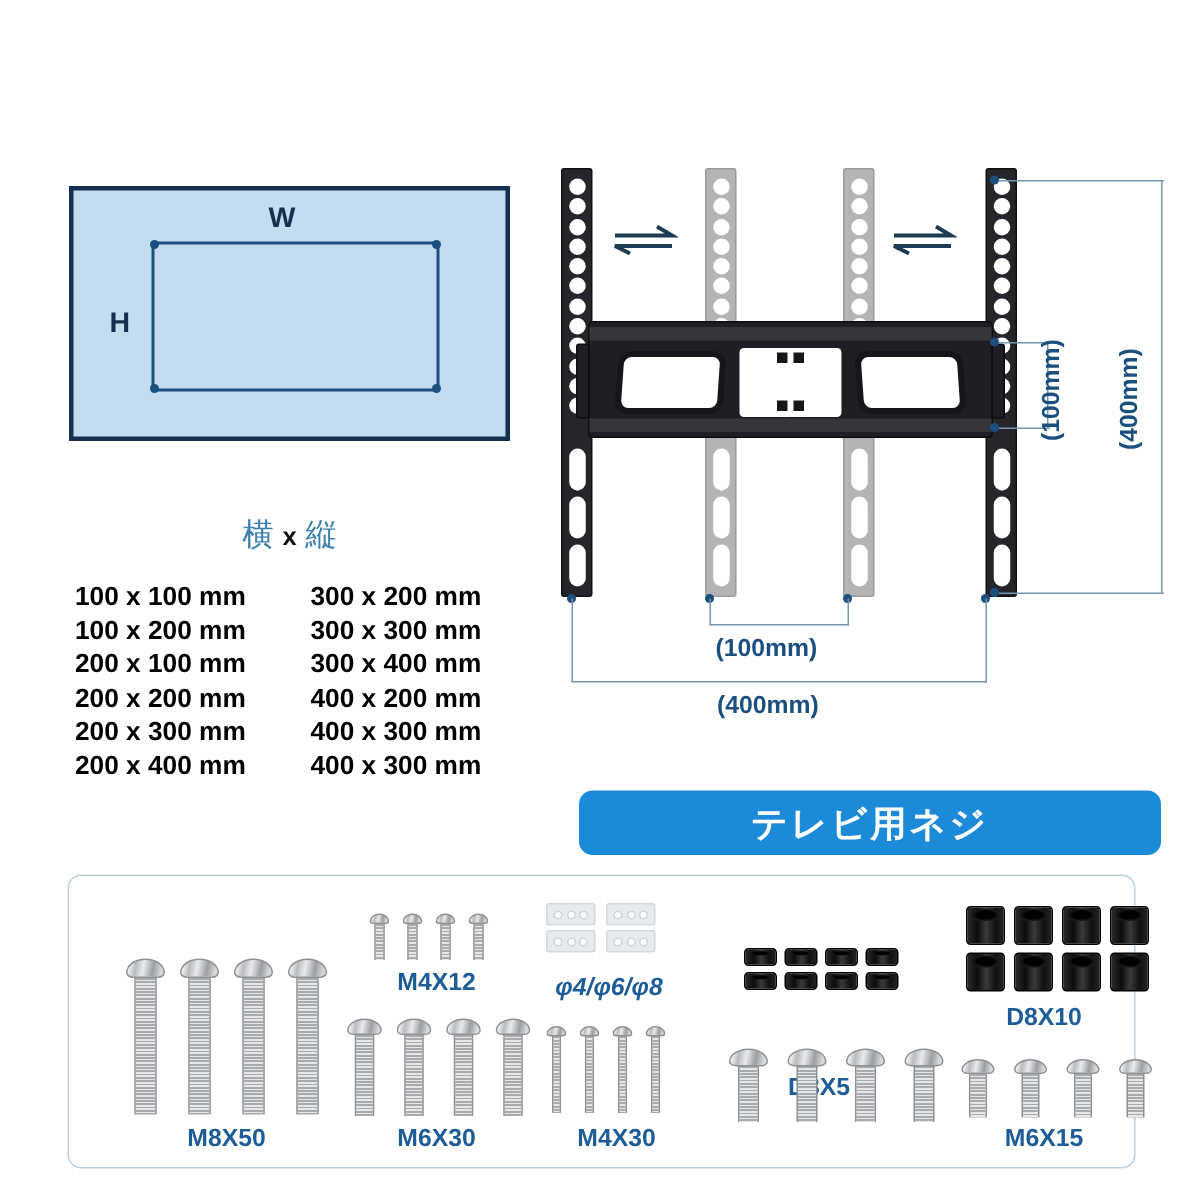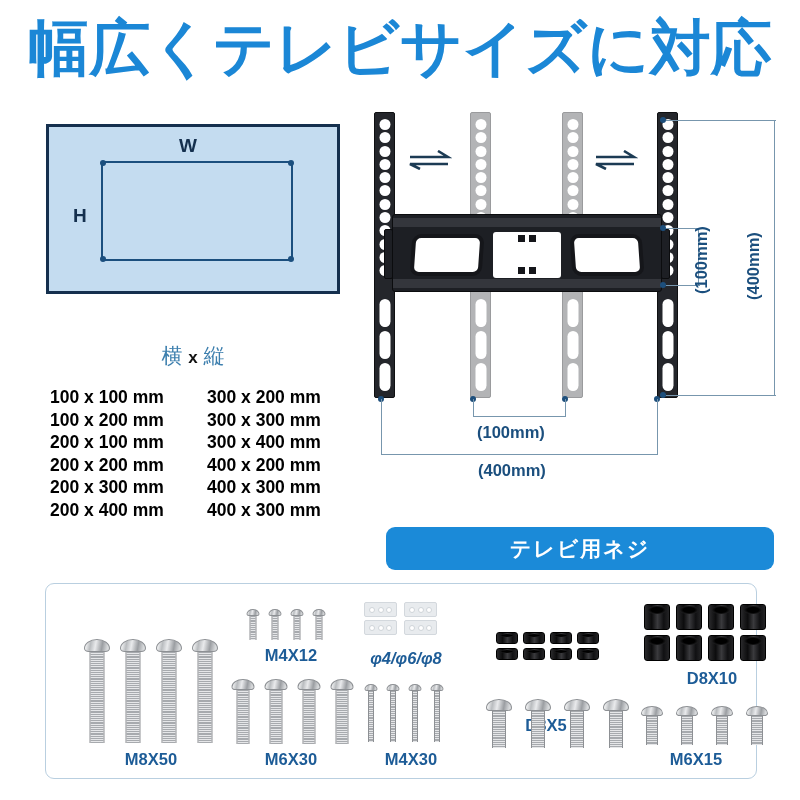--- a/index.html
+++ b/index.html
@@ -153,21 +153,21 @@
   .arrow { position: absolute; width: 46px; height: 20px; }
 
   
   .banner {
     position: absolute; left: 386px; top: 527px;
     width: 388px; height: 43px;
     background: #1b8ad8; border-radius: 9px;
     display: flex; align-items: center; justify-content: center;
   }
   .banner span {
-    color: #fff; font-size: 21px; font-weight: bold; letter-spacing: 2px;
+    color: #fff; font-size: 24px; font-weight: bold; letter-spacing: 2px;
   }
 
   
   .hwpanel {
     position: absolute; left: 45px; top: 583px;
     width: 712px; height: 196px;
     border: 1.2px solid #b9cfe0; border-radius: 9px;
     background: #fff;
   }
   .hw-label {
@@ -209,21 +209,20 @@
     content: ""; position: absolute; left: 14%; right: 14%; top: 6%;
     height: 30%; border-radius: 50%;
     background: radial-gradient(ellipse at 50% 50%, #000 45%, #3b3b3e 100%);
   }
 </style>
 </head>
 <body>
 
 <div id="canvas">
 
-  <div class="title">幅広くテレビサイズに対応</div>
 
   <div class="tvbox">
     <div class="lbl-w">W</div>
     <div class="lbl-h">H</div>
     <div class="tv-inner">
       <span class="tv-dot tl"></span>
       <span class="tv-dot tr"></span>
       <span class="tv-dot bl"></span>
       <span class="tv-dot br"></span>
     </div>
@@ -551,21 +550,21 @@
     <div class="hwgroup" id="g-d8x10" style="left: 598px; top: 20px; width: 128px; height: 62px;">
         <div class="spacer" style="width: 26px; height: 26px; left: 0px; top: 0px;"></div>
         <div class="spacer" style="width: 26px; height: 26px; left: 32px; top: 0px;"></div>
         <div class="spacer" style="width: 26px; height: 26px; left: 64px; top: 0px;"></div>
         <div class="spacer" style="width: 26px; height: 26px; left: 96px; top: 0px;"></div>
         <div class="spacer" style="width: 26px; height: 26px; left: 0px; top: 31px;"></div>
         <div class="spacer" style="width: 26px; height: 26px; left: 32px; top: 31px;"></div>
         <div class="spacer" style="width: 26px; height: 26px; left: 64px; top: 31px;"></div>
         <div class="spacer" style="width: 26px; height: 26px; left: 96px; top: 31px;"></div>
       </div>
-    <div class="hw-label" style="left:596px; top:85px; width:140px;">D8X10</div>
+    <div class="hw-label" style="left:580px; top:85px; width:140px;">D8X10</div>
 
     <div class="hwgroup" id="g-m6x15" style="left:595px; top:122px;">
         <div style="display: flex; align-items: flex-start; gap: 13px;">
           <span class="screw" style="width: 22px; height: 40px;">
             <span class="shaft" style="width: 12px; height: 30px; top: 9px;"></span>
             <span class="head" style="width: 22px; height: 10px;"></span>
           </span>
           <span class="screw" style="width: 22px; height: 40px;">
             <span class="shaft" style="width: 12px; height: 30px; top: 9px;"></span>
             <span class="head" style="width: 22px; height: 10px;"></span>

